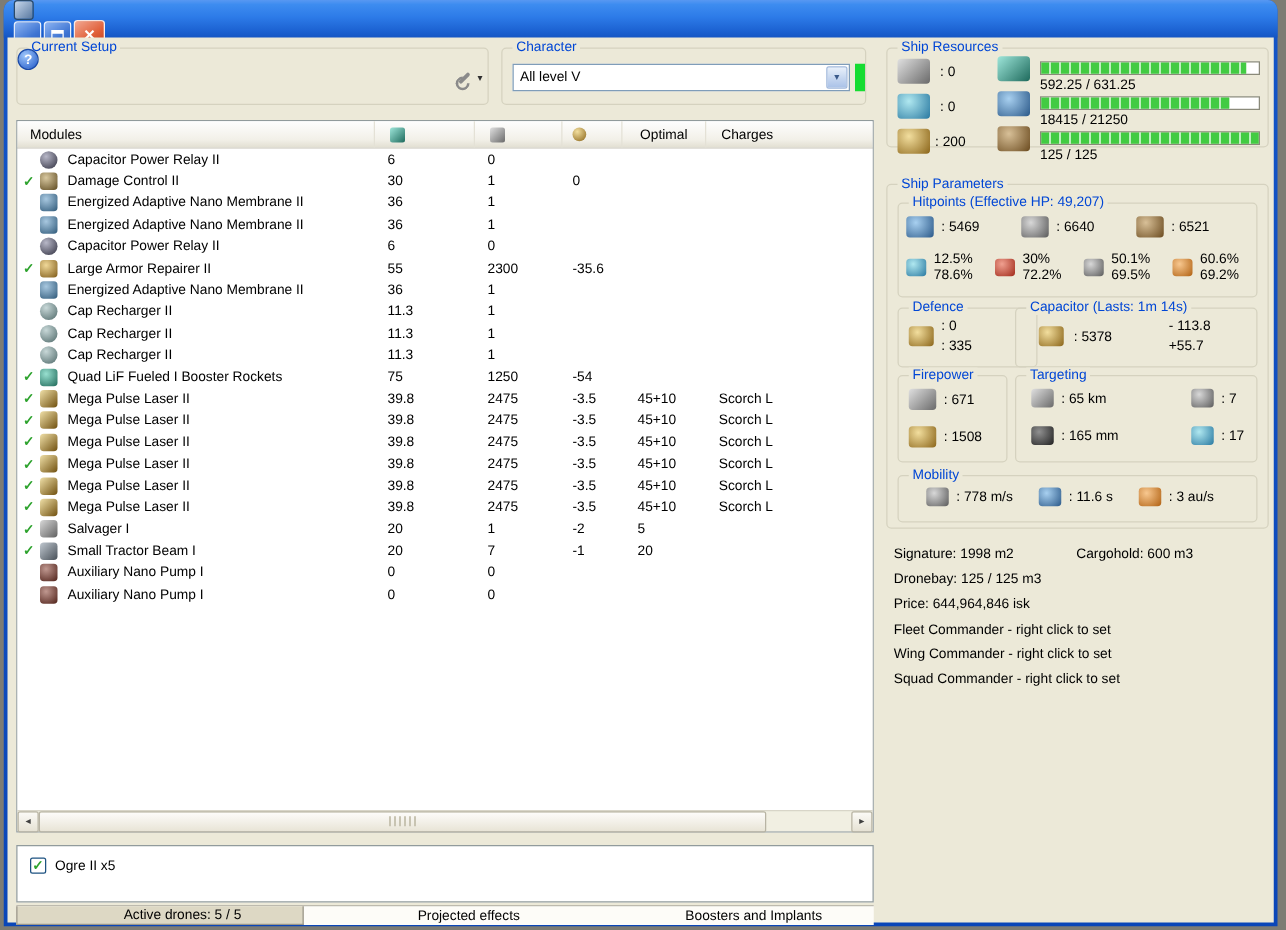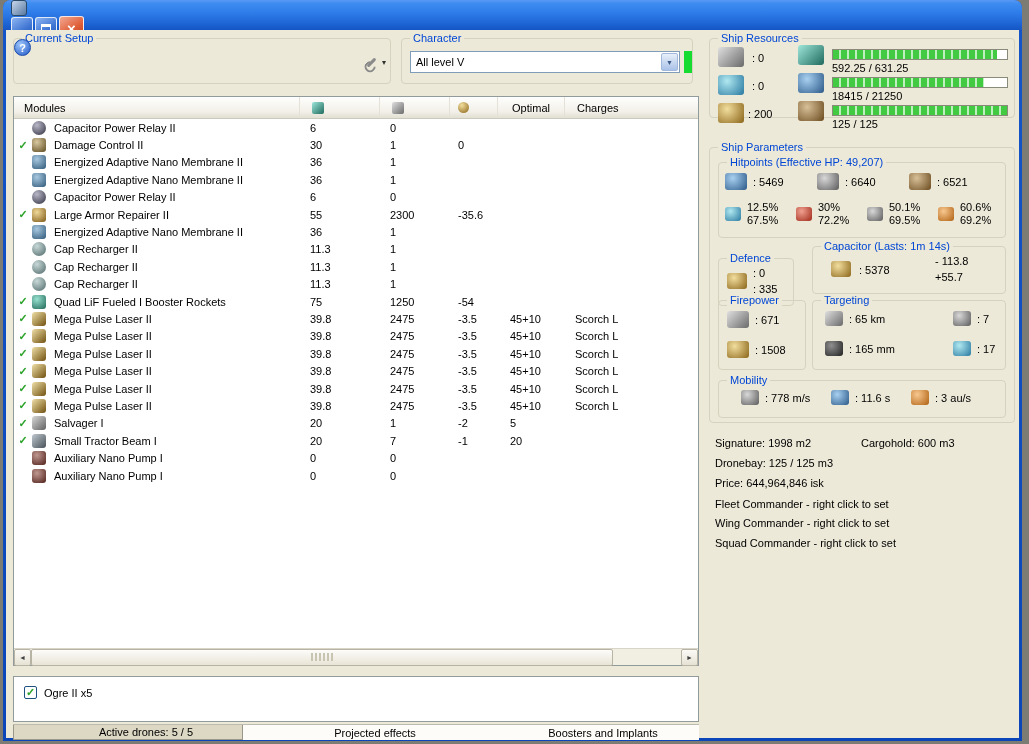--- a/index.html
+++ b/index.html
@@ -500,21 +500,21 @@
           <span>: 6640</span>
         </div>
       <div class="stat" style="left:190px;top:10px">
           <span class="ico ic22 c-brown"></span>
           <span>: 6521</span>
         </div>
       <div class="stat" style="left:6px;top:38px">
           <span class="ico ic16 c-cyan"></span>
           <span class="rvals">
             <span>12.5%</span>
-            <span>67.5%</span>
+            <span>78.6%</span>
           </span>
         </div>
       <div class="stat" style="left:77px;top:38px">
           <span class="ico ic16 c-red"></span>
           <span class="rvals">
             <span>30%</span>
             <span>72.2%</span>
           </span>
         </div>
       <div class="stat" style="left:148px;top:38px">
@@ -526,21 +526,21 @@
         </div>
       <div class="stat" style="left:219px;top:38px">
           <span class="ico ic16 c-orange"></span>
           <span class="rvals">
             <span>60.6%</span>
             <span>69.2%</span>
           </span>
         </div>
     </div>
 
-    <div class="group" style="left:8px;top:110px;width:76px;height:48px">
+    <div class="group" style="left:8px;top:98px;width:112px;height:48px">
       <span class="glabel">Defence</span>
       <span class="ico ic20 c-gold abs" style="left:8px;top:14px"></span>
       <span class="abs" style="left:34px;top:8px">: 0</span>
       <span class="abs" style="left:34px;top:24px">: 335</span>
     </div>
 
     <div class="group" style="left:102px;top:98px;width:194px;height:48px">
       <span class="glabel">Capacitor (Lasts: 1m 14s)</span>
       <span class="ico ic20 c-gold abs" style="left:18px;top:14px"></span>
       <span class="abs" style="left:46px;top:17px">: 5378</span>

